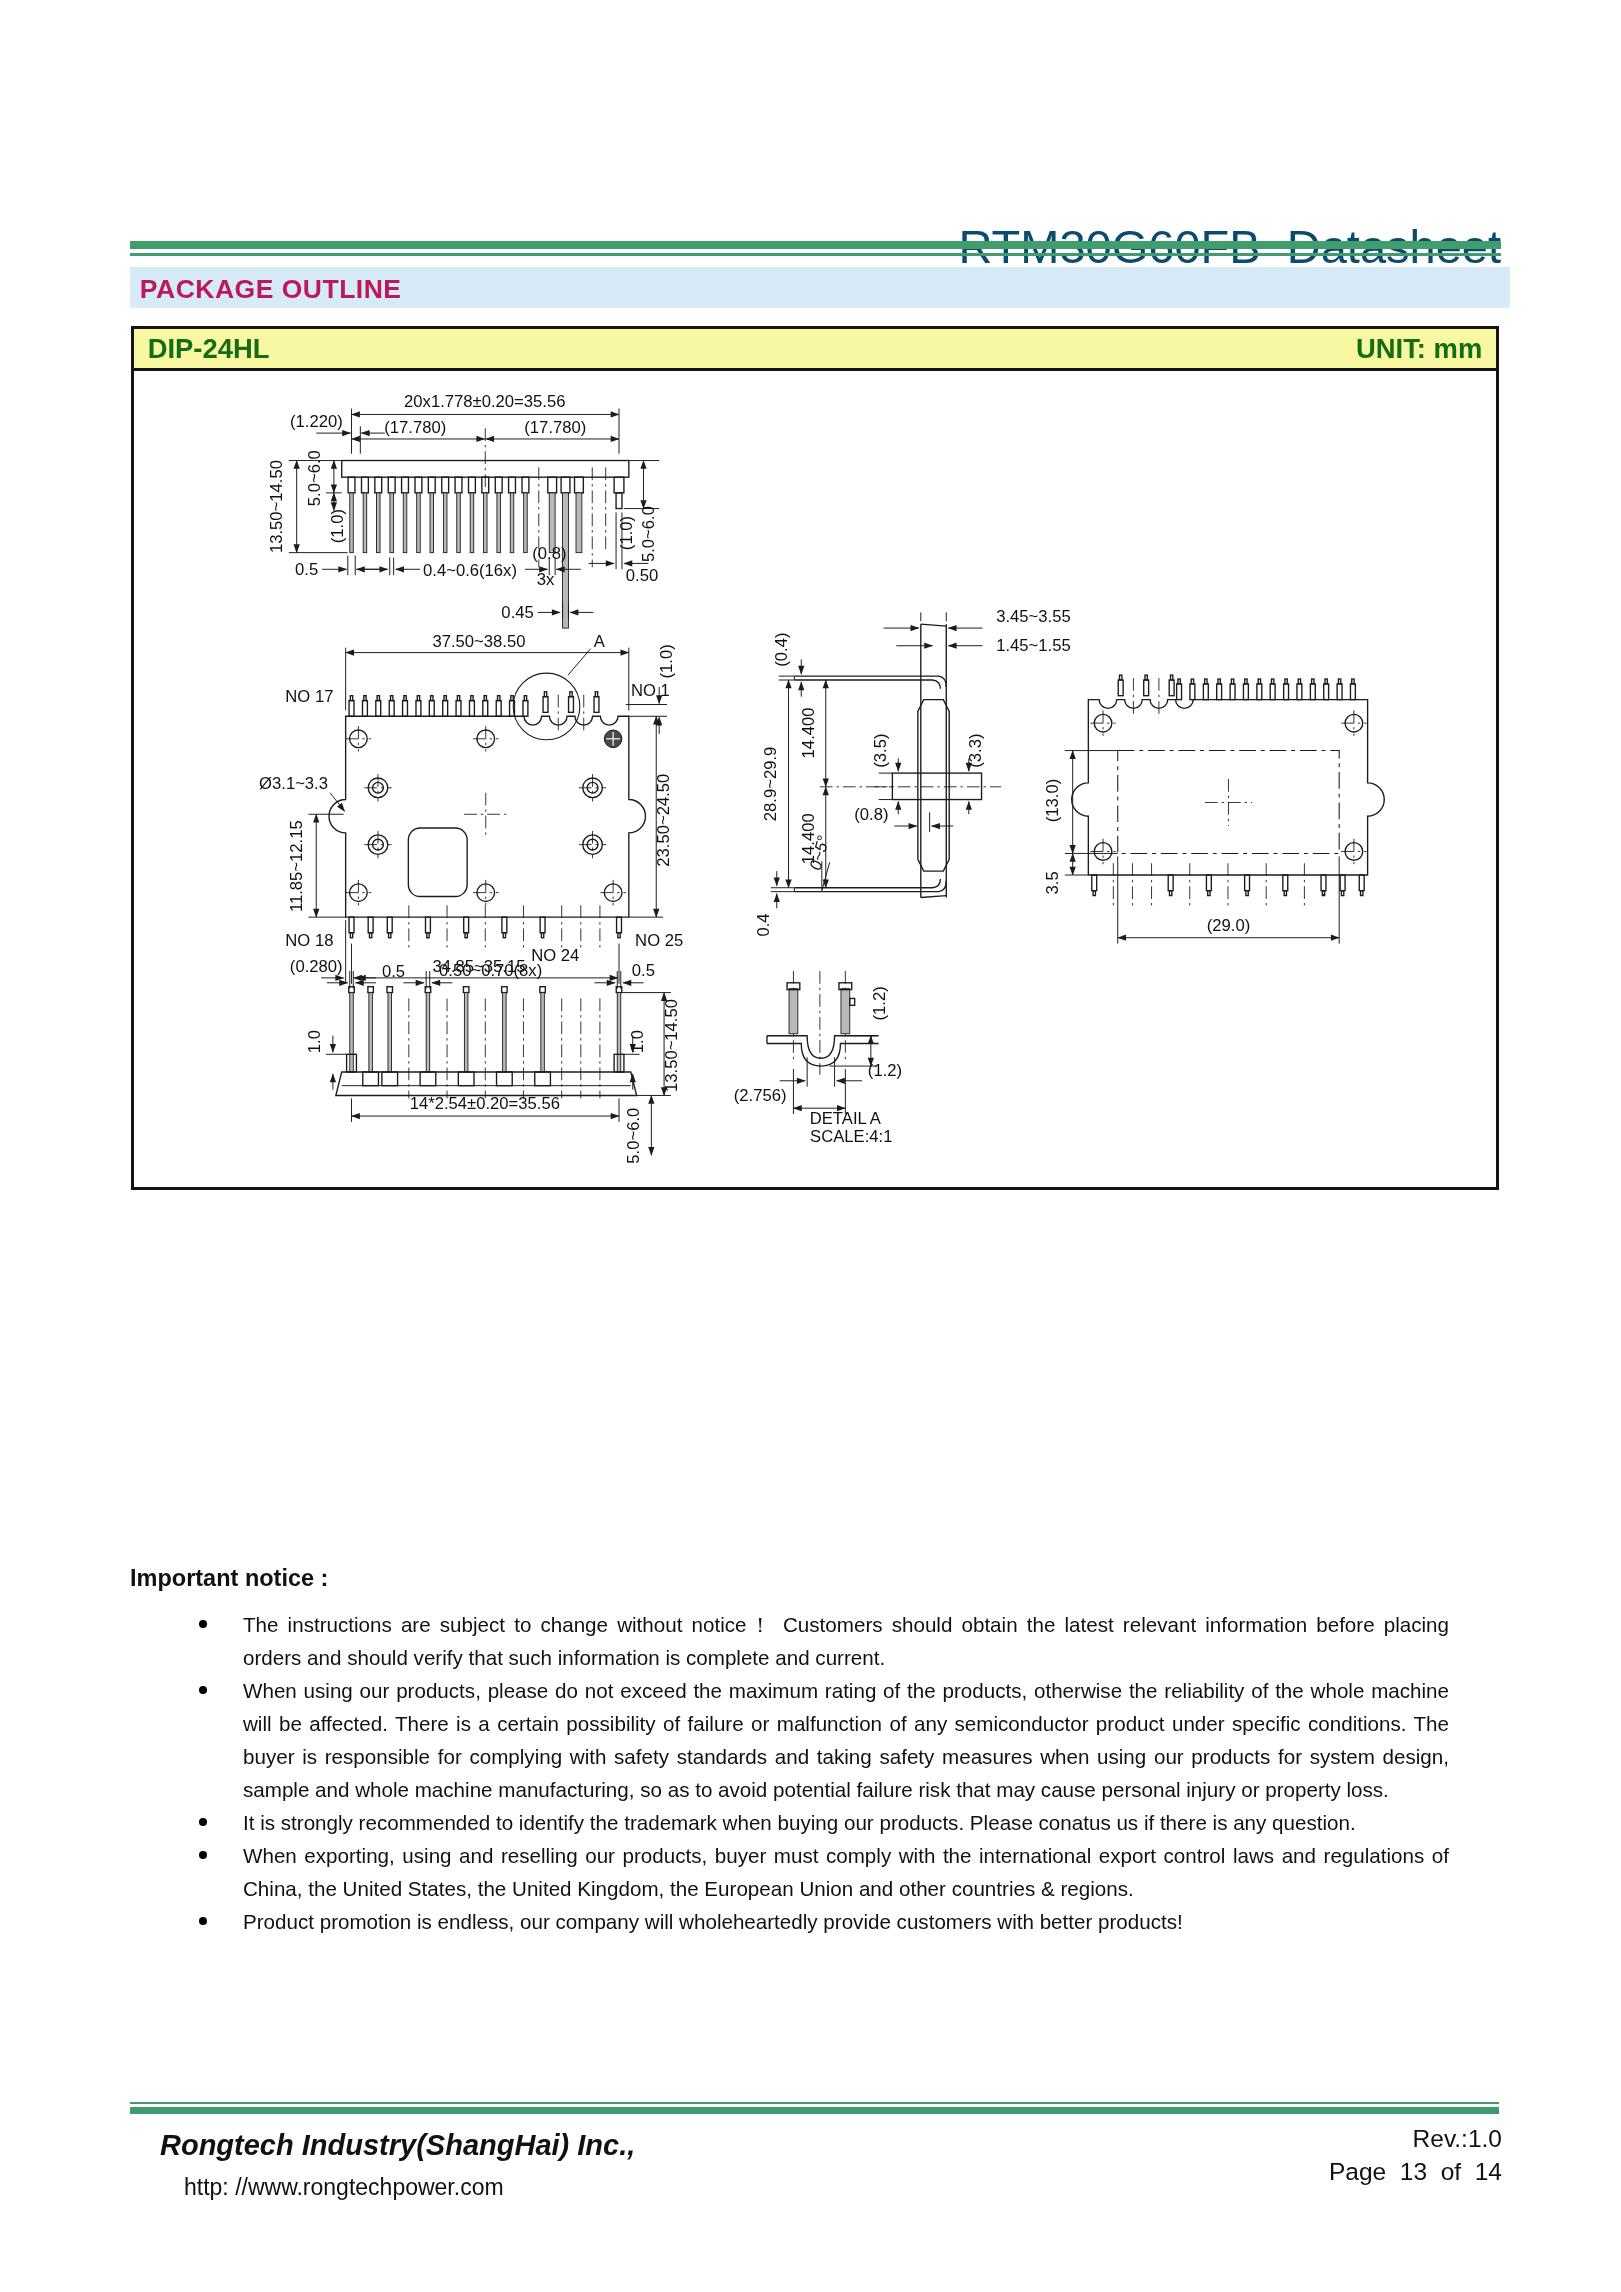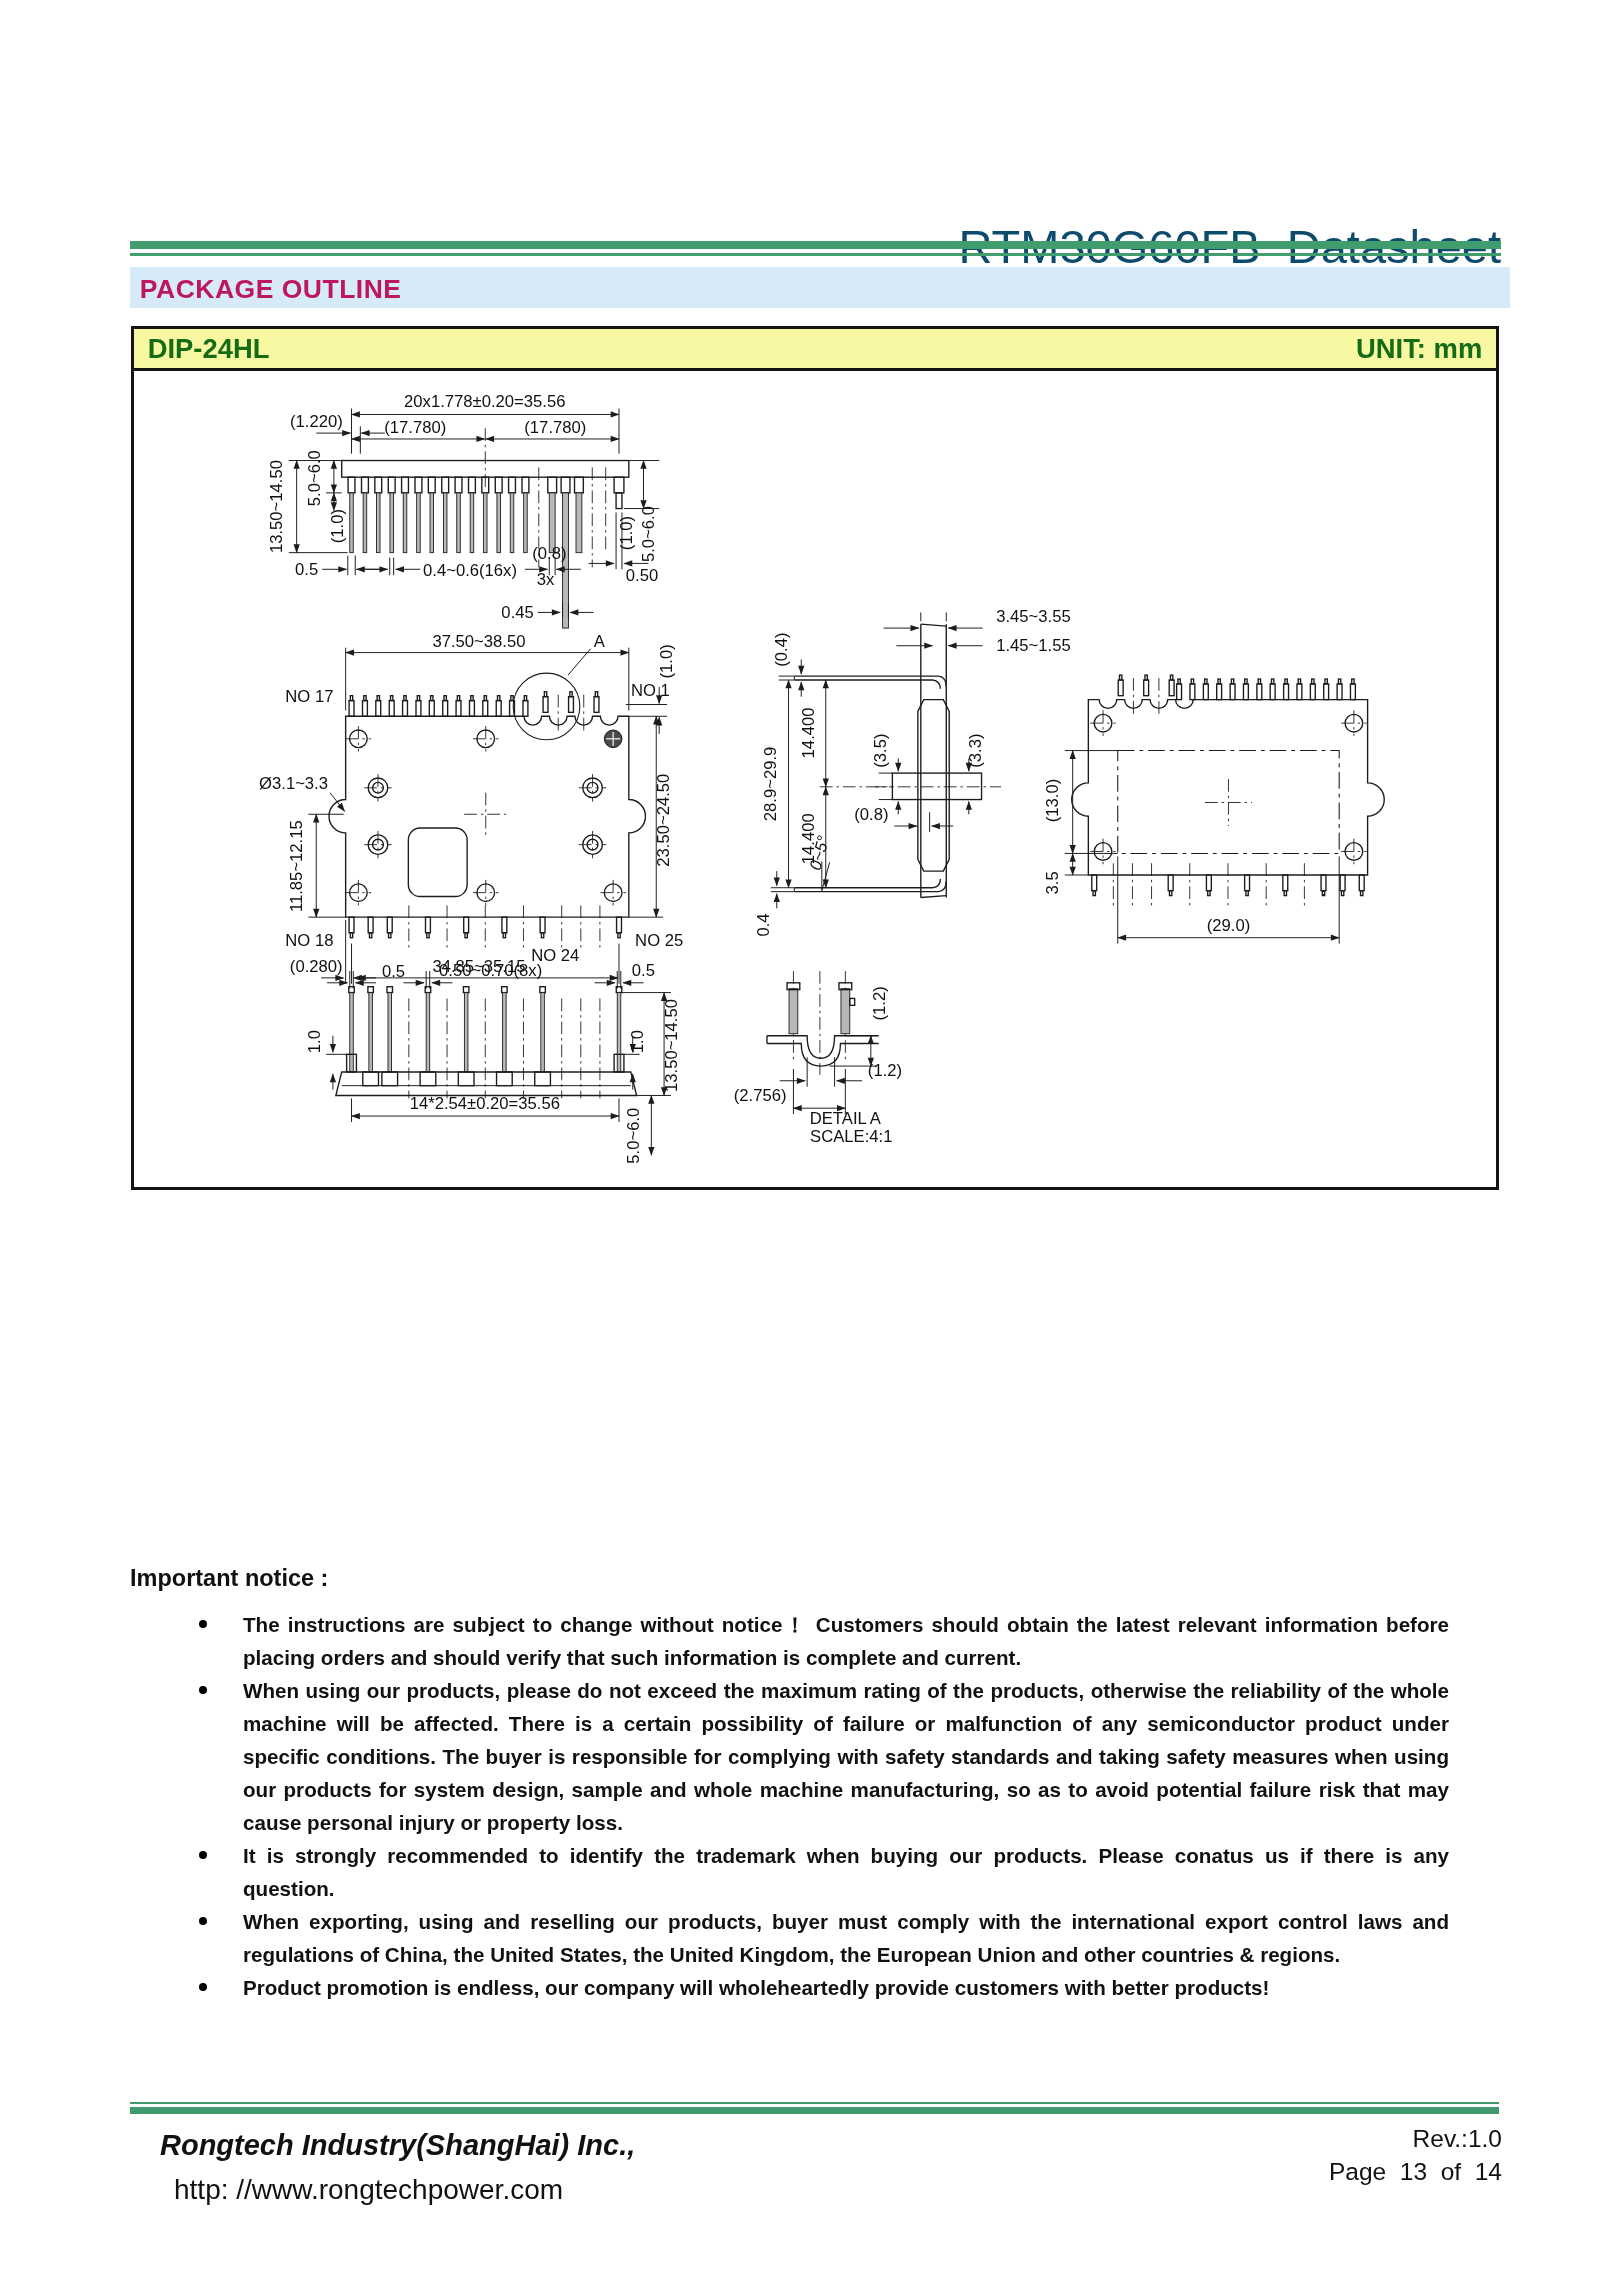--- a/index.html
+++ b/index.html
@@ -25,28 +25,28 @@
   .dim,.ext{stroke:#1c1c1c;stroke-width:1;fill:none;}
   .cl{stroke:#1c1c1c;stroke-width:0.9;fill:none;stroke-dasharray:13 4 2.5 4;}
   .dr{stroke:#1c1c1c;stroke-width:1.1;fill:none;stroke-dasharray:17 5 4 5;}
   text.dl{font-family:"Liberation Sans",sans-serif;font-size:17px;fill:#111;}
   text.it{font-style:italic;}
 
   
   #notice{top:1565px;left:130px;width:1372px;}
   #notice h2{margin:0;font-size:23.5px;font-weight:bold;}
   #notice ul{list-style:none;margin:15.7px 0 0 0;padding:0;}
-  #notice li{position:relative;padding-left:113px;width:1206px;font-size:20.6px;font-weight:bold;line-height:33px;text-align:justify;}
+  #notice li{position:relative;padding-left:113px;width:1206px;font-size:20.6px;font-weight:normal;line-height:33px;text-align:justify;}
   #notice li .b{position:absolute;left:69px;top:12.7px;width:7.8px;height:7.8px;border-radius:50%;background:#000;}
 
   
   #f-rule1{top:2102px;left:130px;right:122px;height:2px;background:#3f9b6e;}
   #f-rule2{top:2107px;left:130px;right:122px;height:6.9px;background:#3f9b6e;}
   #f-company{top:2129px;left:160px;font-size:29px;font-weight:bold;font-style:italic;}
-  #f-site{top:2174px;left:174px;font-size:28px;}
+  #f-site{top:2174px;left:184px;font-size:23px;}
   #f-rev{top:2125px;right:119px;font-size:24.5px;}
   #f-page{top:2158px;right:119px;font-size:24.5px;white-space:pre;}
 </style>
 </head>
 <body>
 
 <div class="abs" id="page-title">RTM30G60FB  Datasheet</div>
 <div class="abs" id="rule-thick"></div>
 <div class="abs" id="rule-thin"></div>
 <div class="abs" id="section-bar">

